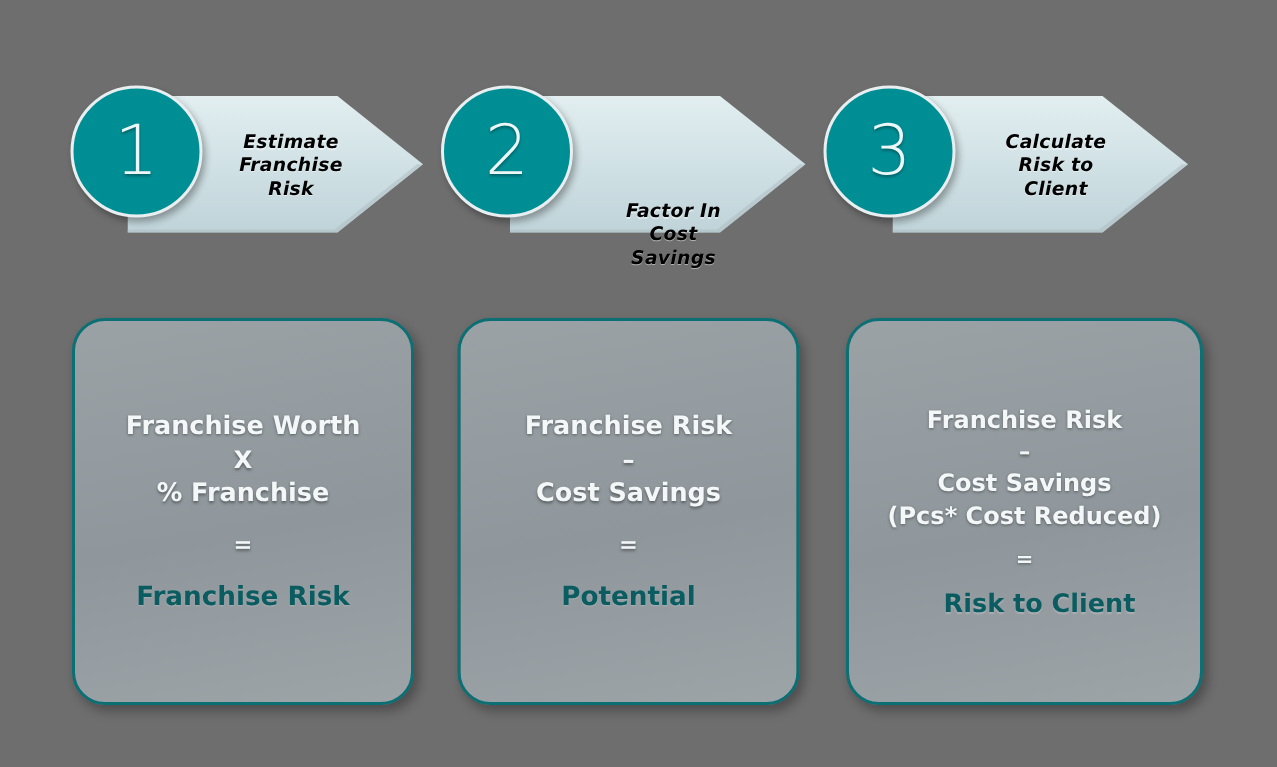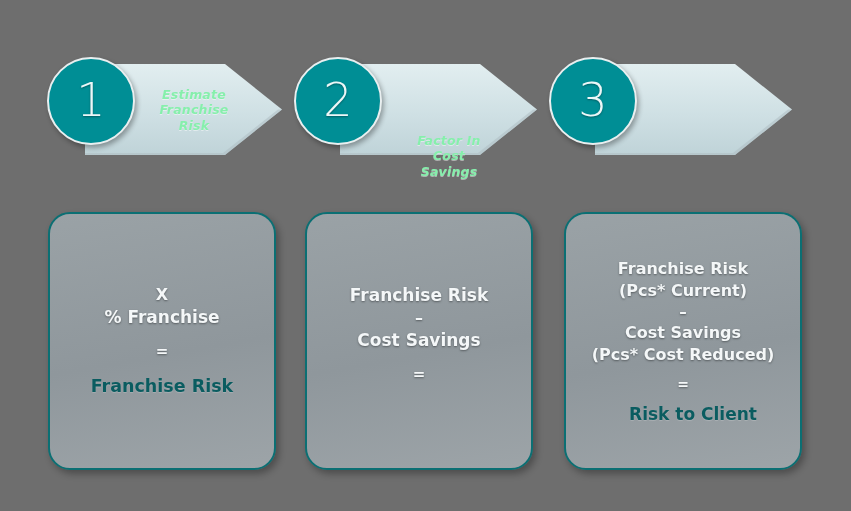--- a/index.html
+++ b/index.html
@@ -32,21 +32,21 @@
     position: absolute;
     left: 0; top: 0;
     width: 100%;
     height: 100%;
   }
   .arrow-label {
     position: absolute;
     top: 50%;
     transform: translateY(-50%);
     text-align: center;
-    color: #86efac;
+    color: #000000;
     font-family: "DejaVu Sans", sans-serif;
     font-weight: bold;
     font-style: italic;
     font-size: 12.5px;
     line-height: 15.5px;
     letter-spacing: 0.2px;
     text-shadow: 0 1px 0 rgba(255,255,255,0.45);
     white-space: pre-line;
     pointer-events: none;
   }
@@ -171,42 +171,46 @@
       <defs>
         <linearGradient id="ag3" x1="0" y1="0" x2="0" y2="1">
           <stop offset="0%" stop-color="#e2eef0"></stop>
           <stop offset="55%" stop-color="#cfe0e4"></stop>
           <stop offset="100%" stop-color="#bfd3d8"></stop>
         </linearGradient>
       </defs>
       <polygon points="0,8 140,8 197,53.5 140,99 0,99" fill="url(#ag3)"></polygon>
       <polygon points="0,99 140,99 197,53.5 193,53.5 138,97 0,97" fill="#aebec3" opacity="0.55"></polygon>
     </svg>
+    <div class="arrow-label" style="left:56px; width:106px;">Calculate
+Risk to
+Client</div>
   </div>
   <div class="num-circle" style="left:549px;">
     <span>3</span>
   </div>
 
   <div class="formula-box box1" style="left:48px; width:228px;">
+    <div class="formula-line term">Franchise Worth</div>
     <div class="formula-line op">X</div>
     <div class="formula-line term">% Franchise</div>
     <div class="formula-line eq">=</div>
     <div class="formula-line result">Franchise Risk</div>
   </div>
 
   <div class="formula-box box2" style="left:305px; width:228px;">
     <div class="formula-line term">Franchise Risk</div>
     <div class="formula-line op">–</div>
     <div class="formula-line term">Cost Savings</div>
     <div class="formula-line eq">=</div>
+    <div class="formula-line result">Potential</div>
   </div>
 
   <div class="formula-box box3" style="left:564px; width:238px;">
     <div class="formula-line term">Franchise Risk</div>
-    <div class="formula-line term">(Pcs* Current)</div>
     <div class="formula-line op">–</div>
     <div class="formula-line term">Cost Savings</div>
     <div class="formula-line term">(Pcs* Cost Reduced)</div>
     <div class="formula-line eq">=</div>
     <div class="formula-line result">Risk to Client</div>
   </div>
 
 </div>
 
 </body></html>

